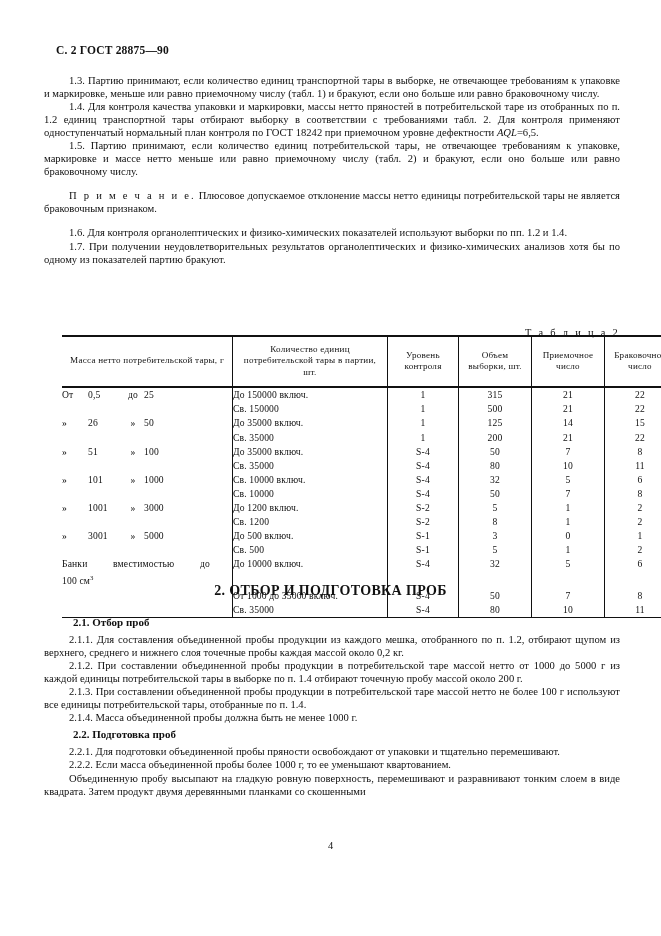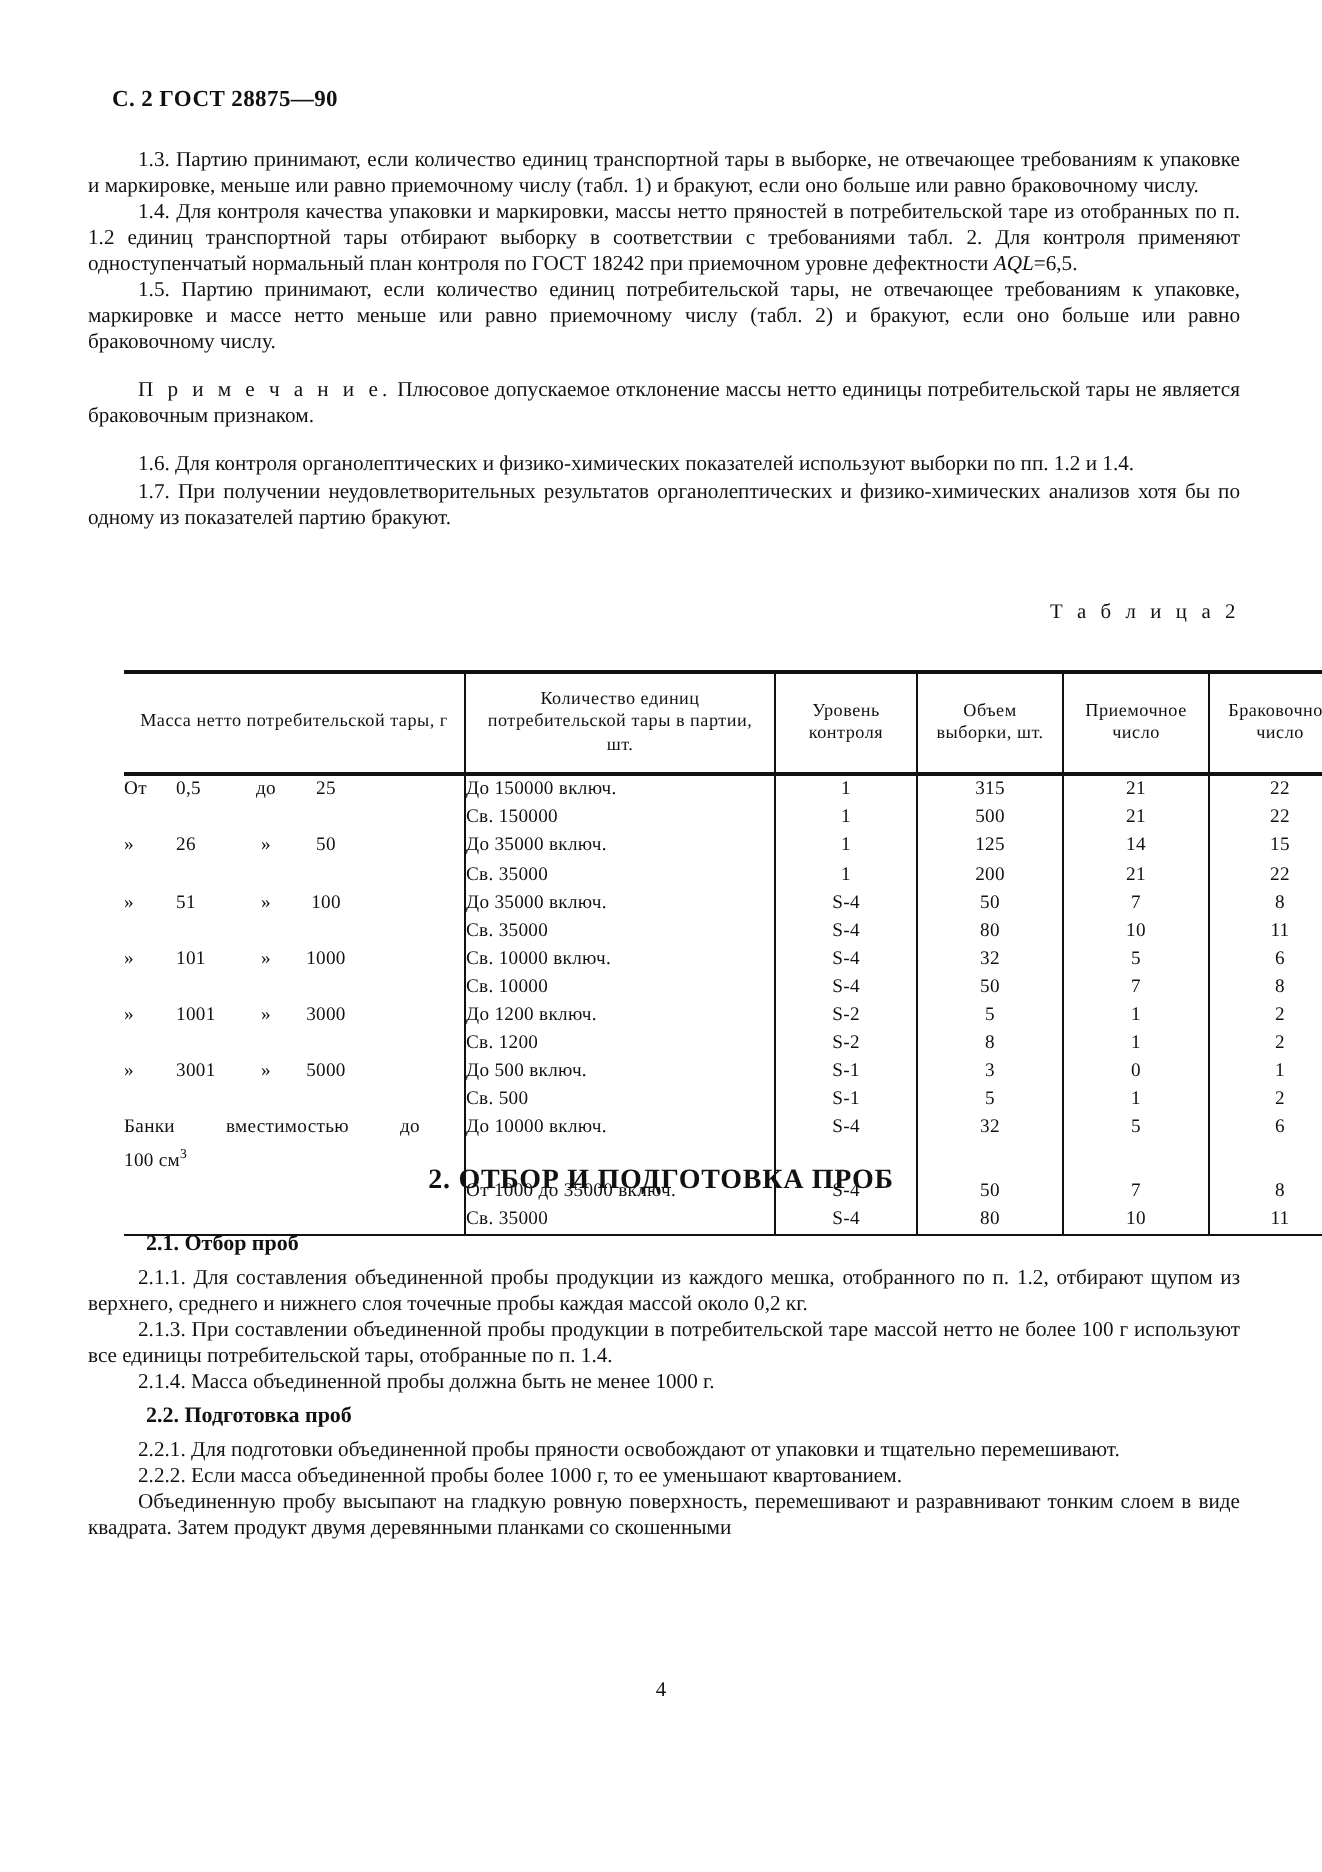--- a/index.html
+++ b/index.html
@@ -58,21 +58,21 @@
   }
   .ital {
     font-style: italic;
   }
   .gap-md { height: 11px; }
 
   
   .table-caption {
     position: absolute;
     right: 41px;
-    top: 301px;
+    top: 327px;
     font-size: 10.4px;
     letter-spacing: 2.3px;
     white-space: nowrap;
   }
 
   
   .tbl-wrap {
     position: absolute;
     left: 62px;
     top: 335px;
@@ -123,21 +123,21 @@
   th.h-acc    { width: 66px; }
   th.h-rej    { width: 64px; }
 
   .mass-line {
     display: block;
     white-space: nowrap;
   }
   .mass-line .m1 { display: inline-block; width: 26px; }
   .mass-line .m2 { display: inline-block; width: 34px; }
   .mass-line .m3 { display: inline-block; width: 22px; text-align: center; }
-  .mass-line .m4 { display: inline-block; width: 38px; text-align: center; }
+  .mass-line .m4 { display: inline-block; width: 38px; text-align: left; }
   .mass-free { display: block; }
   .mass-free.justified {
     text-align: justify;
     text-align-last: justify;
     width: 148px;
   }
   sup.cm { font-size: 6.8px; vertical-align: super; }
 
   table.gost tbody { border-bottom: 1.1px solid #111; }
 
@@ -357,20 +357,21 @@
         </tbody>
     </table>
   </div>
 
   <div class="sec-head">2.  ОТБОР И ПОДГОТОВКА ПРОБ</div>
 
   <div class="body-block2">
 
     <p class="sub-head">2.1.  Отбор проб</p>
     <p class="para">2.1.1. Для составления объединенной пробы продукции из каждого мешка, отобранного по п. 1.2, отбирают щупом из верхнего, среднего и нижнего слоя точечные пробы каждая массой около 0,2 кг.</p>
+    <p class="para">2.1.2.  При составлении объединенной пробы продукции в потребительской таре массой нетто от 1000 до 5000 г из каждой единицы потребительской тары в выборке по п. 1.4 отбирают точечную пробу массой около 200 г.</p>
     <p class="para">2.1.3.  При составлении объединенной пробы продукции в потребительской таре массой нетто не более 100 г используют все единицы потребительской тары, отобранные по п. 1.4.</p>
     <p class="para">2.1.4.  Масса объединенной пробы должна быть не менее 1000 г.</p>
     <p class="sub-head">2.2.  Подготовка проб</p>
     <p class="para">2.2.1.  Для подготовки объединенной пробы пряности освобождают от упаковки и тщательно перемешивают.</p>
     <p class="para">2.2.2.  Если масса объединенной пробы более 1000 г, то ее уменьшают квартованием.</p>
     <p class="para">Объединенную пробу высыпают на гладкую ровную поверхность, перемешивают и разравнивают тонким слоем в виде квадрата. Затем продукт двумя деревянными планками со скошенными</p>
 
   </div>
 
   <div class="folio">4</div>

